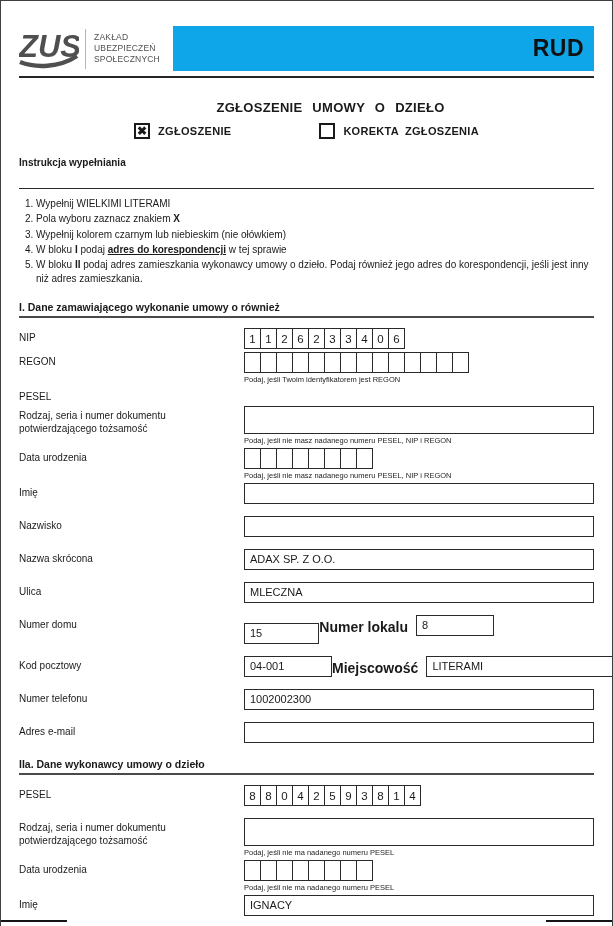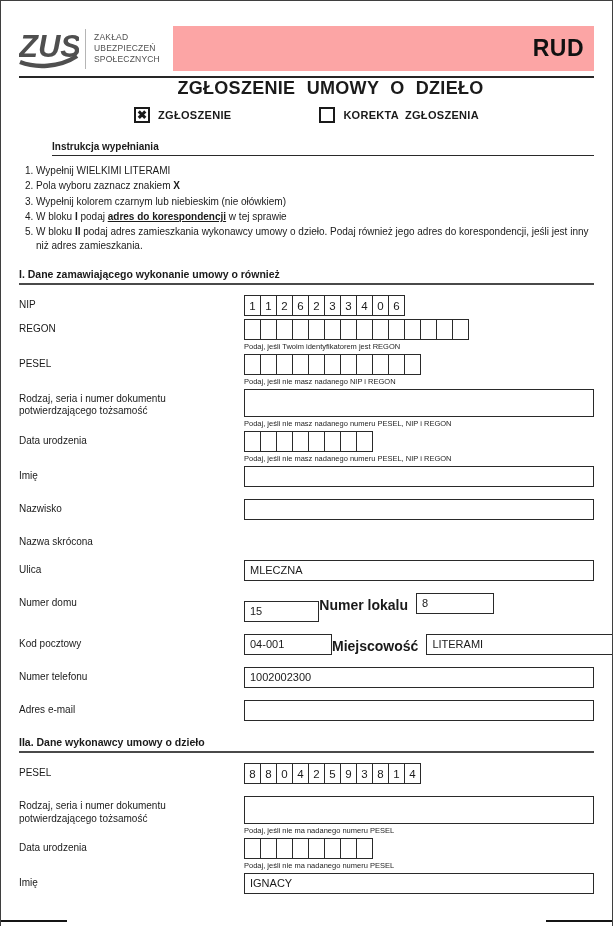--- a/index.html
+++ b/index.html
@@ -9,33 +9,33 @@
     position:relative; width:613px; height:926px; margin:0 auto;
     background:#fff; overflow:hidden;
     border-top:1px solid #3f3f3f; border-left:1px solid #3f3f3f; border-right:1px solid #3f3f3f;
   }
   
   .hdr { display:flex; align-items:stretch; margin:25px 18px 0 18px; height:45px; }
   .logo-wrap { width:154px; display:flex; align-items:center; }
   .zus-svg { flex:0 0 auto; }
   .logo-sep { width:1px; background:#b5b5b5; height:40px; margin:0 8px 0 6px; }
   .org-lines { font-size:8.5px; line-height:1.3; color:#4f4f4f; letter-spacing:.2px; }
-  .code-bar { flex:1; background:#fca5a5; display:flex; align-items:center; justify-content:flex-end; padding-right:10px; }
+  .code-bar { flex:1; background:#0ea5e9; display:flex; align-items:center; justify-content:flex-end; padding-right:10px; }
   .form-code { font-size:23px; font-weight:bold; letter-spacing:.5px; color:#111; }
   .hdr-rule { margin:5px 18px 0 18px; border-top:2px solid #262626; }
   
-  .form-title { text-align:center; font-size:18px; font-weight:bold; word-spacing:6px; letter-spacing:.3px;padding-left:48px; }
+  .form-title { margin-top:22px; text-align:center; font-size:13px; font-weight:bold; word-spacing:6px; letter-spacing:.3px;padding-left:48px; }
   .cb-row { margin-top:8px; display:flex; justify-content:center; gap:88px; }
   .cb-group { display:flex; align-items:center; gap:8px; }
   .cb-box { width:16px; height:16px; border:2px solid #1a1a1a; display:flex; align-items:center; justify-content:center;
             font-size:12px; font-weight:bold; line-height:1; }
   .cb-label { font-size:11px; font-weight:bold; letter-spacing:.3px; word-spacing:3px; }
   
   .instr { margin:18px 18px 0 18px; }
-  .instr-head { font-size:10px; font-weight:bold; padding-bottom:3px; border-bottom:1.5px solid #2a2a2a;margin-left:33px; }
+  .instr-head { font-size:10px; font-weight:bold; padding-bottom:20px; border-bottom:1.5px solid #2a2a2a; }
   .instr ol { margin:8px 0 0 0; padding-left:17px; }
   .instr li { font-size:10px; line-height:1.38; margin-bottom:1.5px; }
   
   .sec-head { margin:15px 18px 0 18px; font-size:10.5px; font-weight:bold; padding-bottom:3px; border-bottom:2px solid #4a4a4a; }
   .rows { margin:10px 18px 0 18px; }
   .frow { display:flex; margin-bottom:12px; }
   .frow.has-hint { margin-bottom:3px; }
   .flabel { width:217px; flex:0 0 217px; text-align:left; padding-right:0; margin-right:8px;
             font-size:10px; line-height:1.25; padding-top:4px; }
   .fbody { flex:1; min-width:0; }
@@ -144,36 +144,20 @@
             <span class="cell"></span>
             <span class="cell"></span>
             <span class="cell"></span>
           </div>
         <div class="hint">Podaj, jeśli Twoim identyfikatorem jest REGON</div>
       </div>
     </div>
 
     <div class="frow has-hint">
       <div class="flabel">PESEL</div>
-      <div class="fbody">
-        <div class="cells">
-            <span class="cell"></span>
-            <span class="cell"></span>
-            <span class="cell"></span>
-            <span class="cell"></span>
-            <span class="cell"></span>
-            <span class="cell"></span>
-            <span class="cell"></span>
-            <span class="cell"></span>
-            <span class="cell"></span>
-            <span class="cell"></span>
-            <span class="cell"></span>
-          </div>
-        <div class="hint">Podaj, jeśli nie masz nadanego NIP i REGON</div>
-      </div>
     </div>
 
     <div class="frow has-hint">
       <div class="flabel">Rodzaj, seria i numer dokumentu potwierdzającego tożsamość</div>
       <div class="fbody">
         <div class="tinput tall"></div>
         <div class="hint">Podaj, jeśli nie masz nadanego numeru PESEL, NIP i REGON</div>
       </div>
     </div>
 
@@ -203,20 +187,23 @@
 
     <div class="frow">
       <div class="flabel">Nazwisko</div>
       <div class="fbody">
           <div class="tinput"></div>
         </div>
     </div>
 
     <div class="frow">
       <div class="flabel">Nazwa skrócona</div>
+      <div class="fbody">
+          <div class="tinput">ADAX SP. Z O.O.</div>
+        </div>
     </div>
 
     <div class="frow">
       <div class="flabel">Ulica</div>
       <div class="fbody">
           <div class="tinput">MLECZNA</div>
         </div>
     </div>
 
     <div class="frow">

